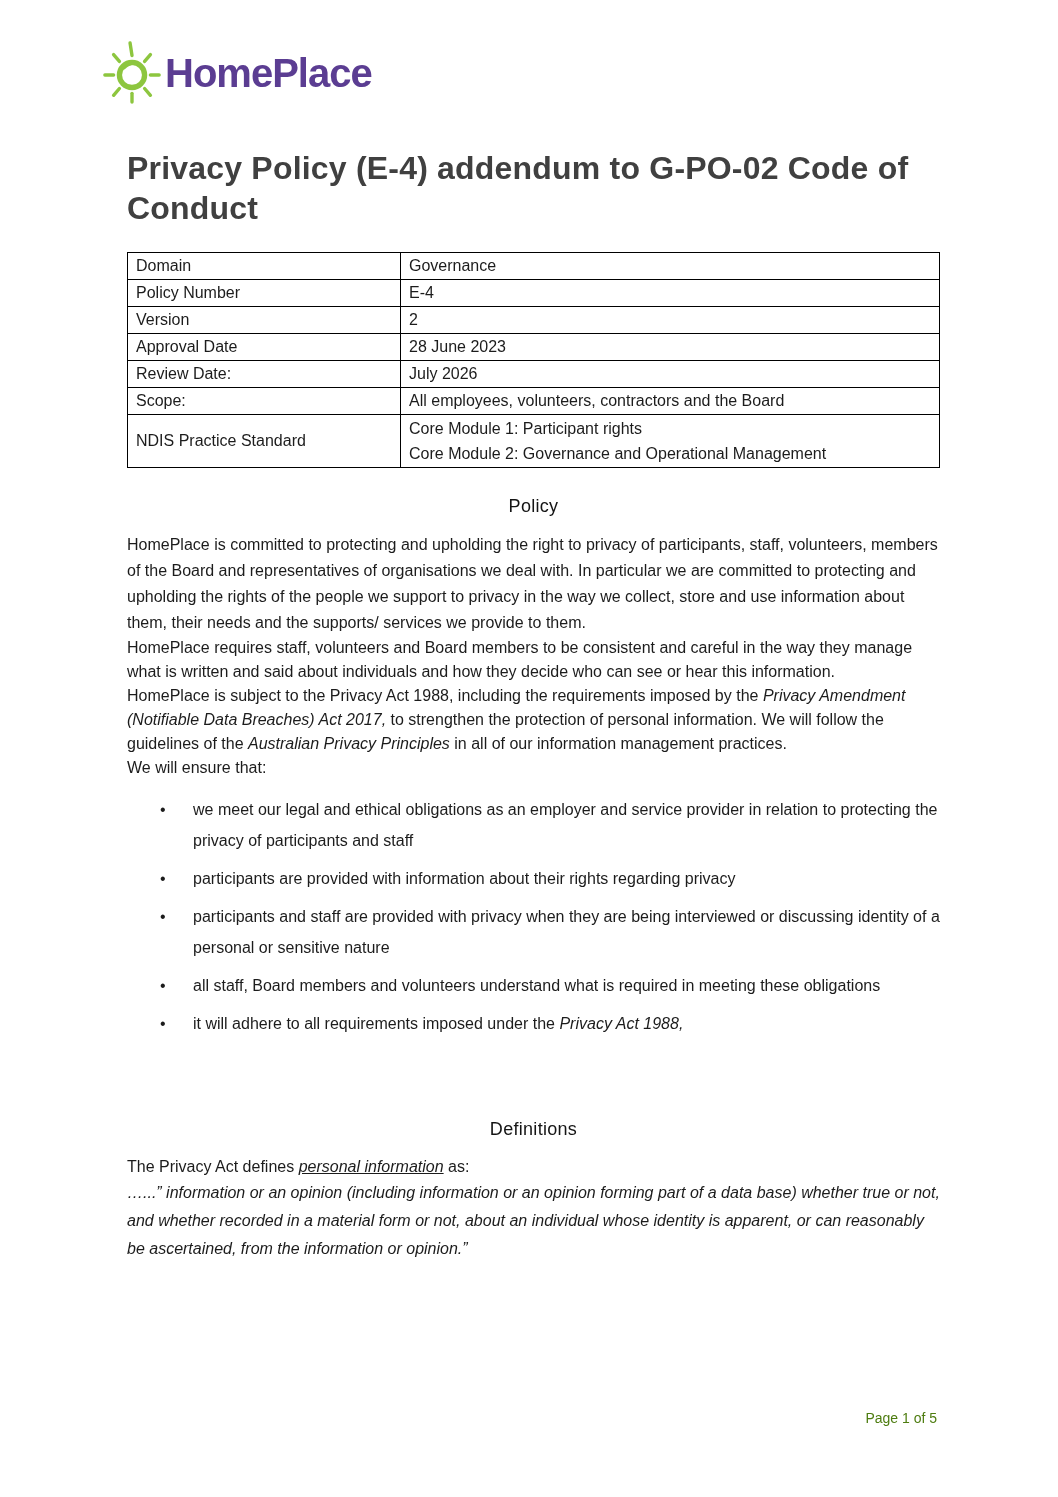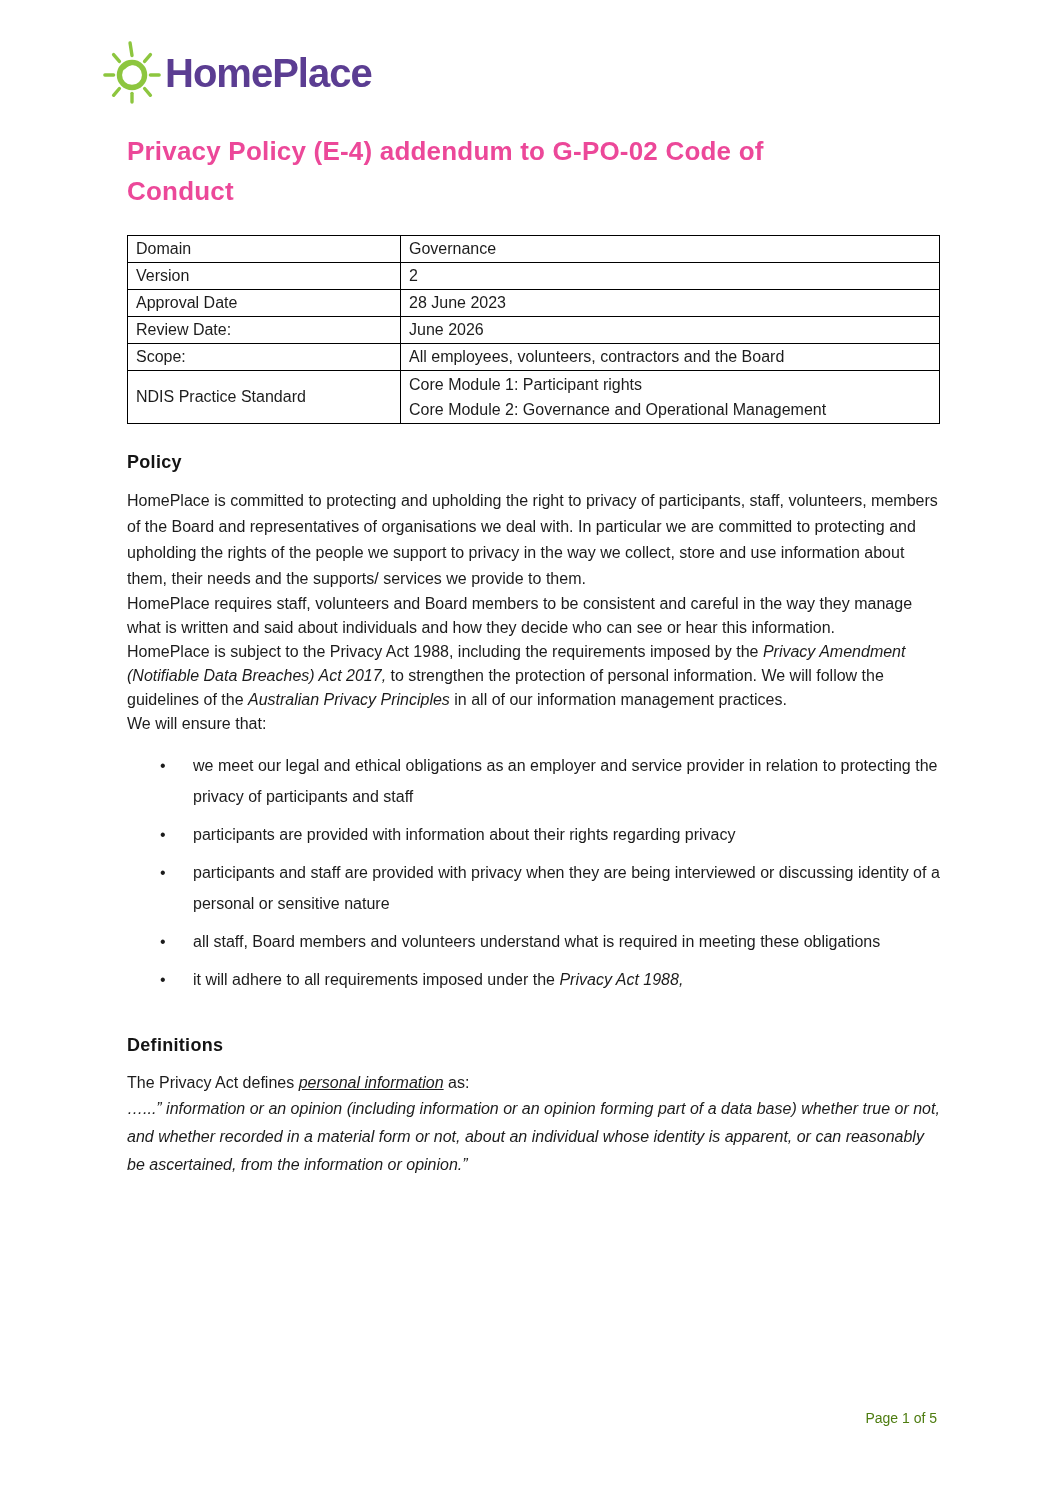--- a/index.html
+++ b/index.html
@@ -26,24 +26,24 @@
   .logo-text {
     font-size: 40px;
     font-weight: bold;
     color: var(--brand-purple, #5b3d92);
     letter-spacing: -1px;
     line-height: 1;
     margin-left: 2px;
   }
   
   .doc-title {
-    margin-top: 25px;
-    font-size: 26px;
+    margin-top: 42px;
+    font-size: 32px;
     font-weight: bold;
-    color: #ec4899;
+    color: #404040;
     line-height: 40px;
     letter-spacing: 0.2px;
   }
   .doc-title span { display: block; }
   
   table.meta {
     margin-top: 24px;
     width: 100%;
     border-collapse: collapse;
     font-size: 16px;
@@ -56,23 +56,24 @@
     height: 24px;
     vertical-align: middle;
     line-height: 24px;
   }
   td.meta-label { width: 256px; }
   .cell-line { line-height: 25px; }
   
   .section-heading {
     margin-top: 28px;
     font-size: 18px;
-    font-weight: bold;
+    font-weight: normal;
     color: #141414;
     letter-spacing: 0.3px;
+    text-align: center;
   }
   p.body { font-size: 16px; margin: 0; }
   .p1 { margin-top: 12px; line-height: 26px; }
   .p2 { margin-top: 48px; line-height: 24px; }
   .p3 { margin-top: 10px; line-height: 24px; }
   .ensure { margin-top: 24px; line-height: 24px; }
   ul.bullets {
     margin: 14px 0 0 0;
     padding: 0 0 0 66px;
     list-style: none;
@@ -82,21 +83,21 @@
     position: relative;
     line-height: 31px;
     margin-bottom: 7px;
   }
   ul.bullets li::before {
     content: "\2022";
     position: absolute;
     left: -33px;
     top: 0;
   }
-  .defs-heading { margin-top: 40px; }
+  .defs-heading { margin-top: 80px; }
   .defs-intro { margin-top: 14px; line-height: 24px; }
   .defs-term { font-style: italic; text-decoration: underline; }
   .defs-quote { margin-top: 16px; line-height: 28px; font-style: italic; }
   .italic { font-style: italic; }
   
   .footer {
     position: absolute;
     top: 1410px;
     right: 121px;
     font-size: 14px;
@@ -129,30 +130,34 @@
     <span>Conduct</span>
   </h1>
 
   <table class="meta">
     <tbody>
       <tr>
         <td class="meta-label">Domain</td>
         <td>Governance</td>
       </tr>
       <tr>
+        <td class="meta-label">Policy Number</td>
+        <td>E-4</td>
+      </tr>
+      <tr>
         <td class="meta-label">Version</td>
         <td>2</td>
       </tr>
       <tr>
         <td class="meta-label">Approval Date</td>
         <td>28 June 2023</td>
       </tr>
       <tr>
         <td class="meta-label">Review Date:</td>
-        <td>June 2026</td>
+        <td>July 2026</td>
       </tr>
       <tr>
         <td class="meta-label">Scope:</td>
         <td>All employees, volunteers, contractors and the Board</td>
       </tr>
       <tr>
         <td class="meta-label">NDIS Practice Standard</td>
         <td>
           <div class="cell-line">Core Module 1: Participant rights</div>
           <div class="cell-line">Core Module 2: Governance and Operational Management</div>

